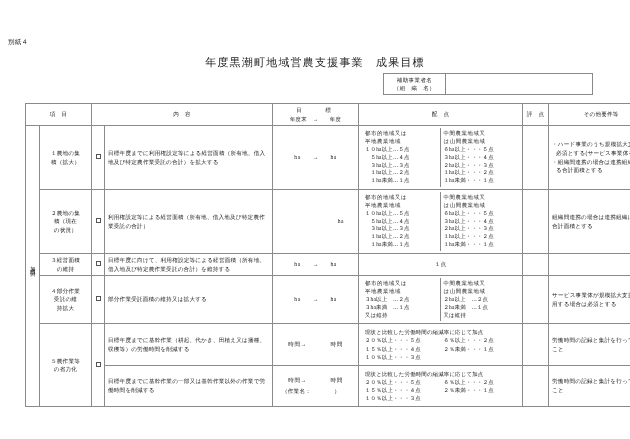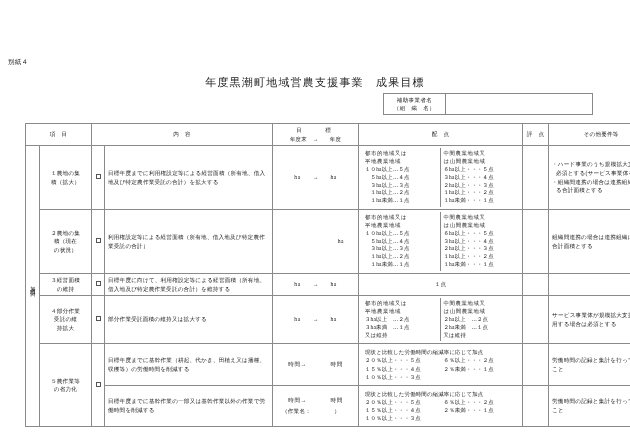--- a/index.html
+++ b/index.html
@@ -13,21 +13,20 @@
     font-family: "Liberation Serif", "DejaVu Serif", serif;
     color: #1a1a1a;
     position: relative;
     overflow: hidden;
   }
   .page {
     position: relative;
     width: 630px;
     height: 387px;
     box-sizing: border-box;
-    margin-top: 20px;
   }
 
   .doc-ref {
     position: absolute;
     left: 8px;
     top: 38px;
     font-size: 6.5px;
     letter-spacing: 0.3px;
   }
 

